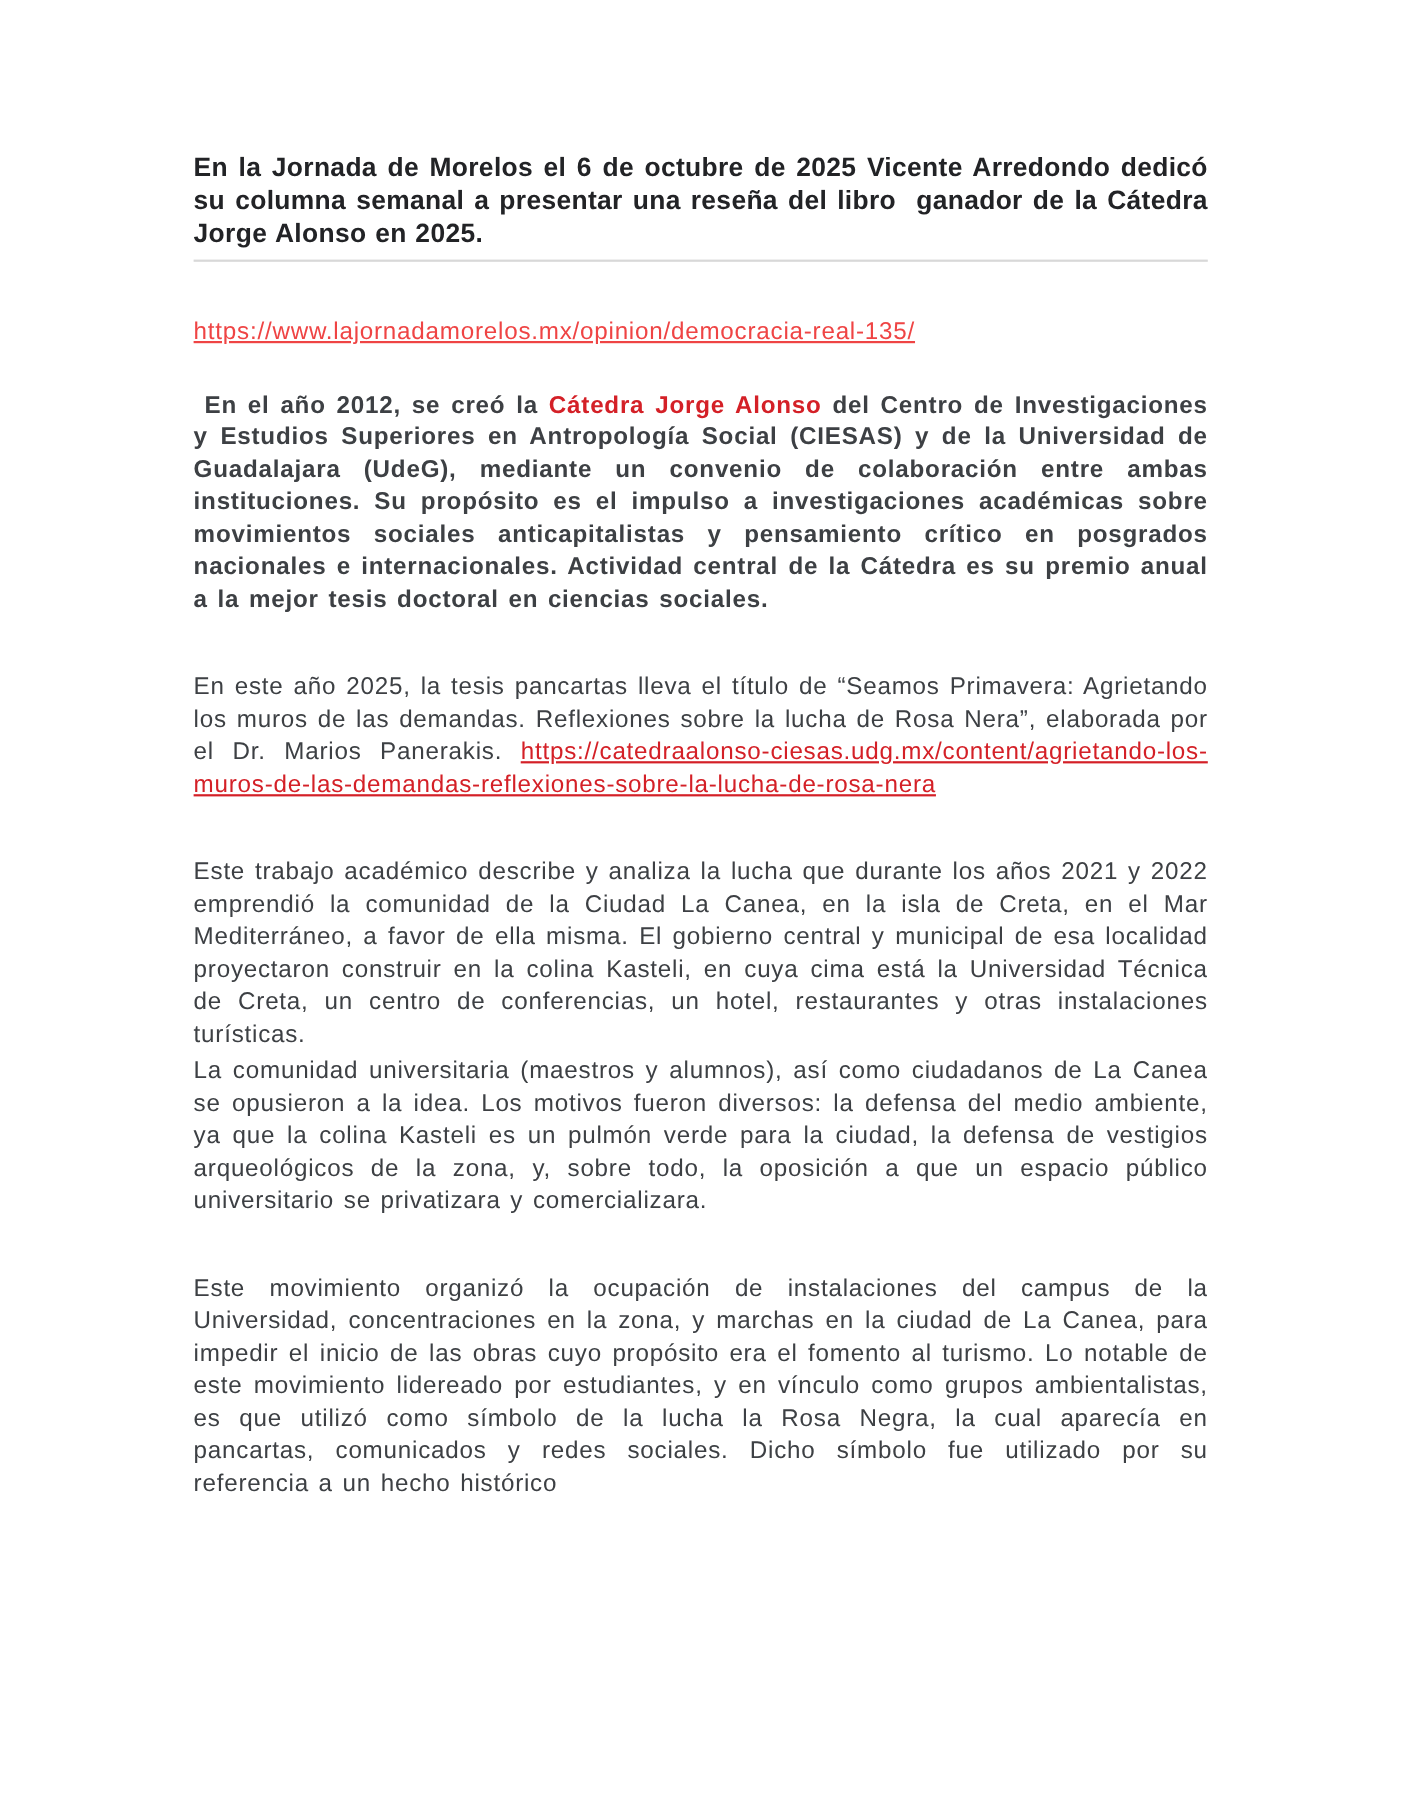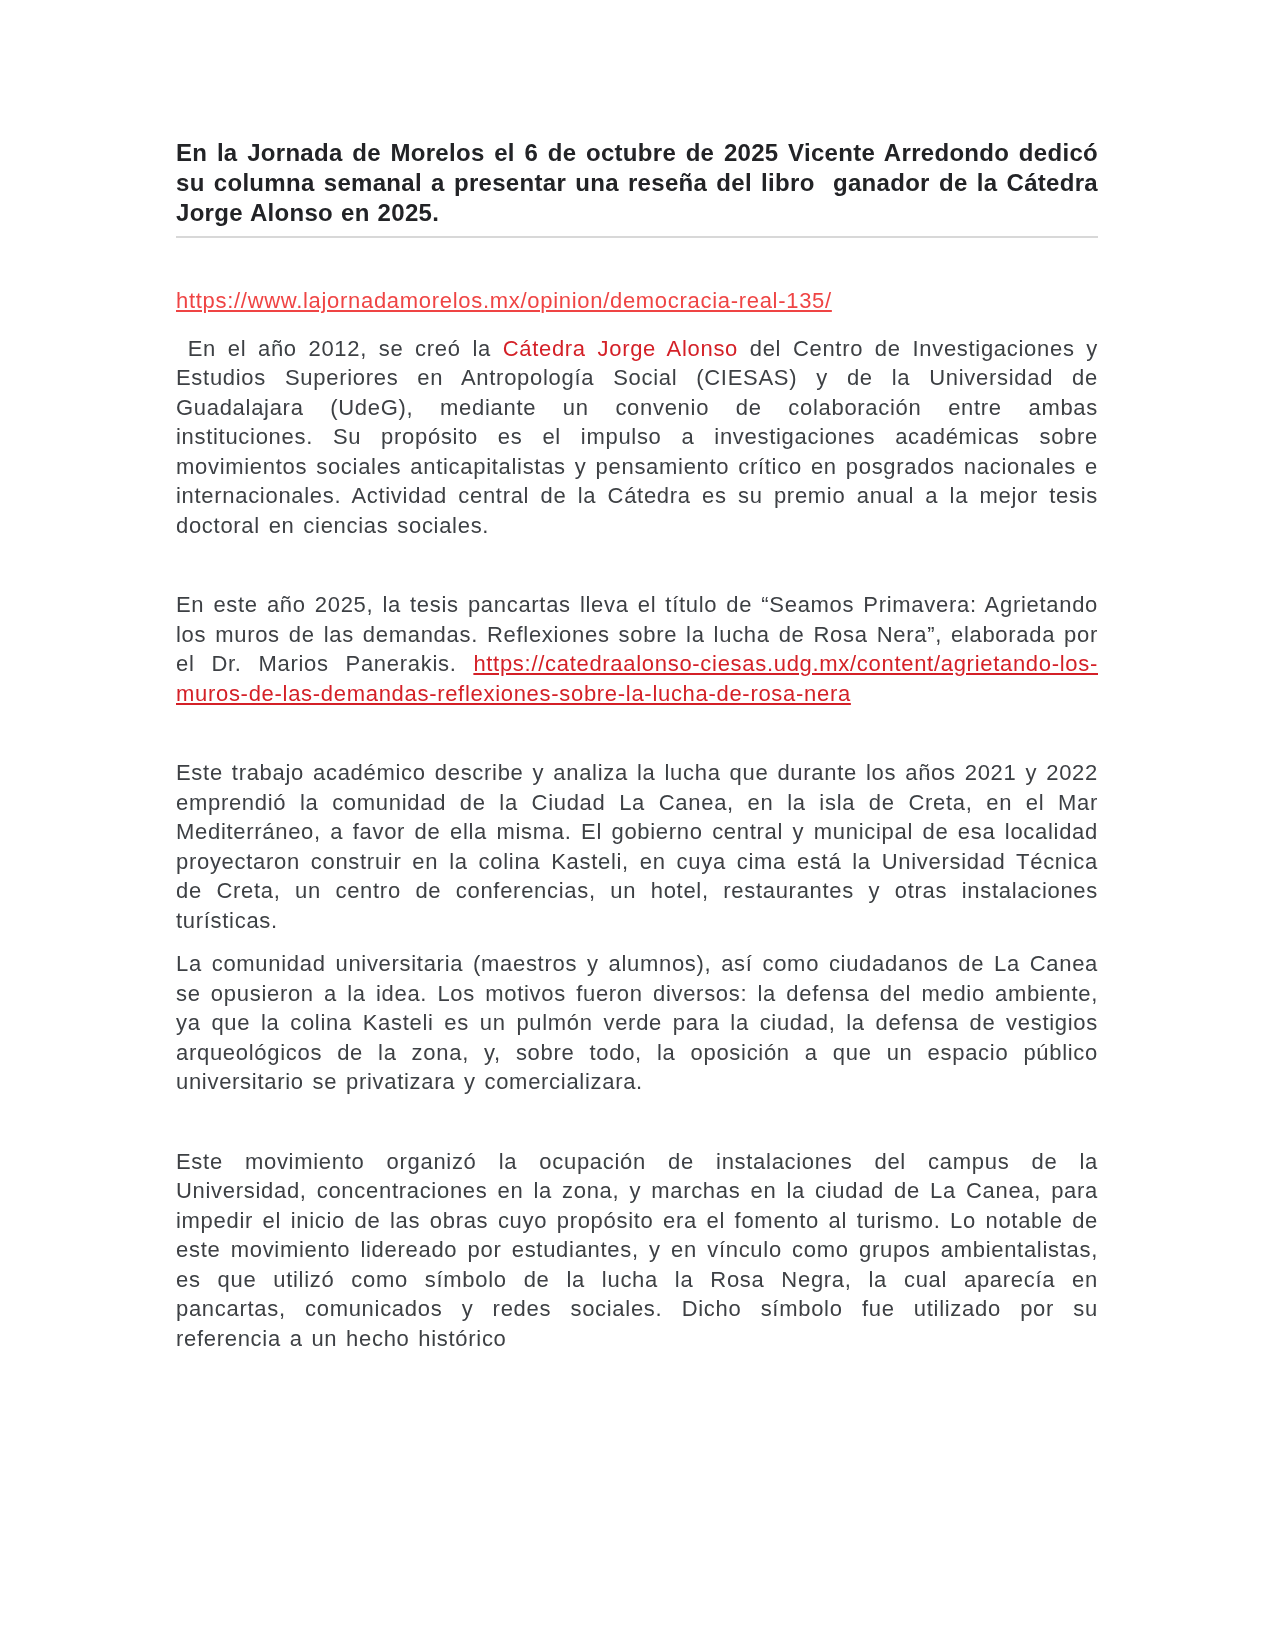--- a/index.html
+++ b/index.html
@@ -61,24 +61,25 @@
     line-height: 29.5px;
     font-weight: bold;
     color: #2e2f33;
     text-align: left;
     letter-spacing: 0.4px;
   }
   .body-para {
     margin: 50px 0 0 0;
   }
   .body-para.first {
-    margin-top: 18px;
+    margin-top: 37px;
+    font-weight: bold;
   }
   .body-para.cont {
-    margin-top: 14px;
+    margin-top: 4px;
   }
   .red-text {
     color: #d42027;
   }
   .link-red {
     color: #d42027;
     text-decoration: underline;
     cursor: pointer;
     overflow-wrap: break-word;
   }

